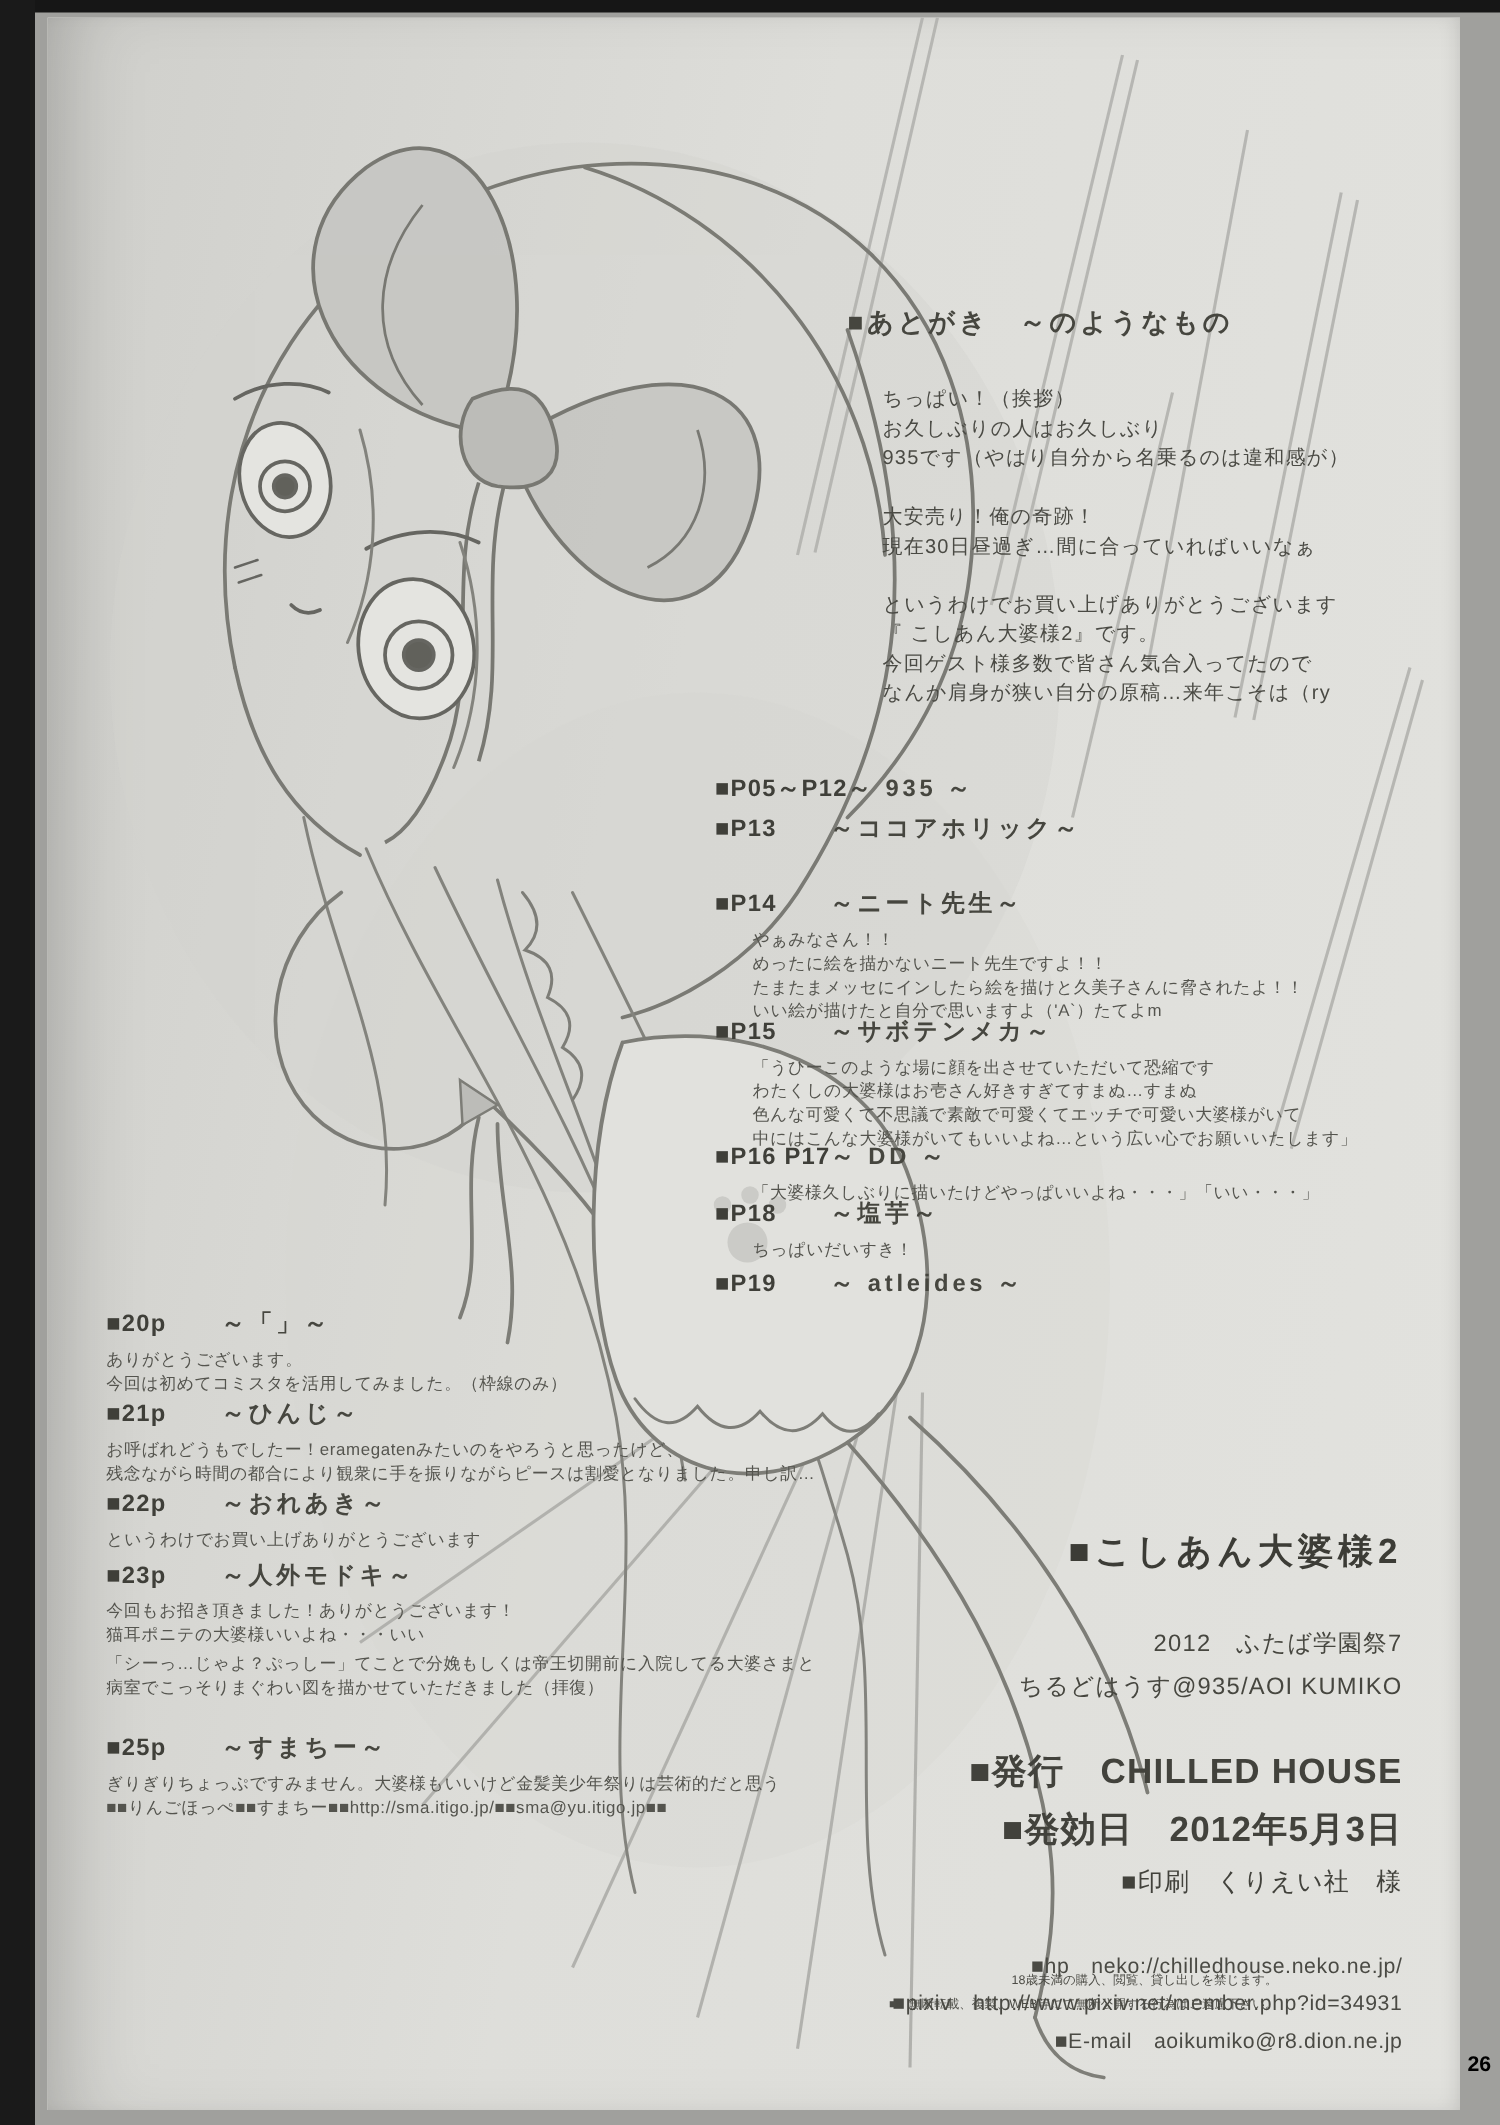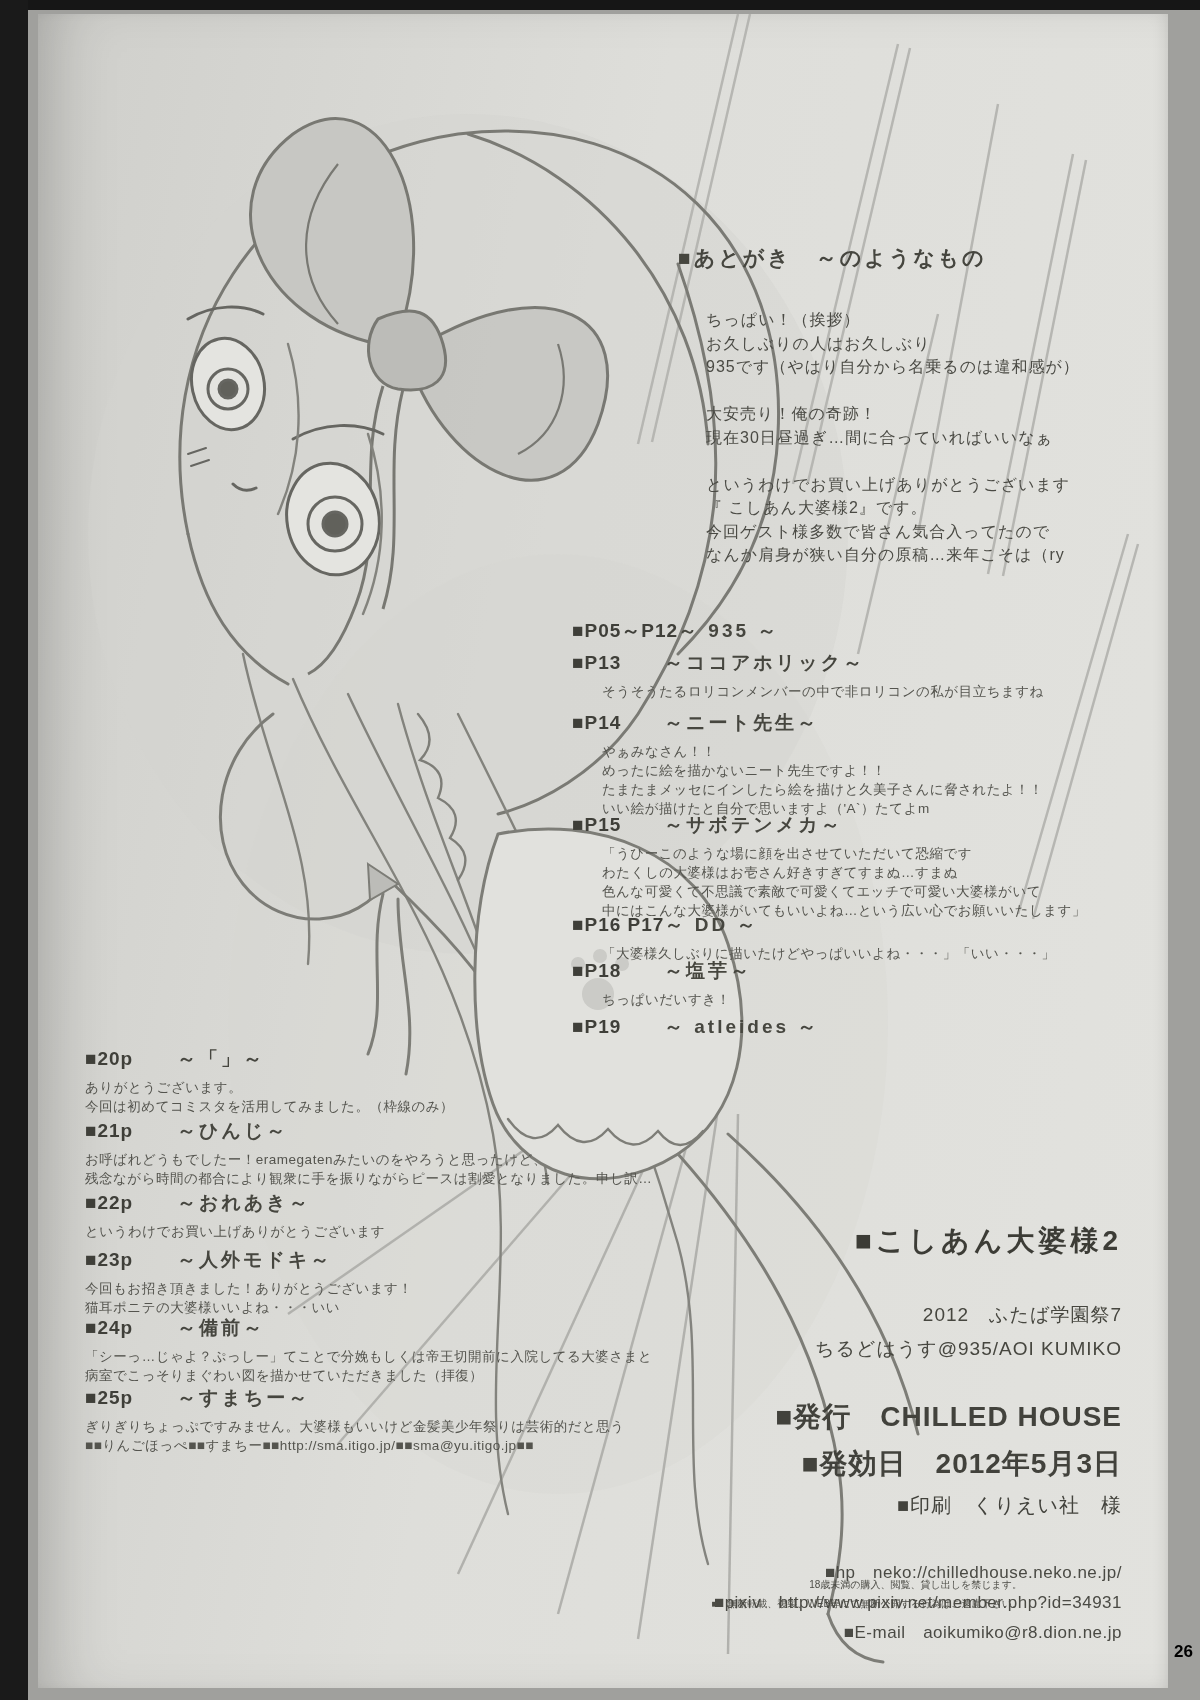--- a/index.html
+++ b/index.html
@@ -152,21 +152,20 @@
       <div class="crow">
           <span class="clabel">■P05～P12</span>
           <span class="cartist">～ 935 ～</span>
         </div>
     </div>
     <div class="credit r" style="left:534px;top:636px;">
       <div class="crow">
           <span class="clabel">■P13</span>
           <span class="cartist">～ココアホリック～</span>
         </div>
-      <div class="ccomment multiline">そうそうたるロリコンメンバーの中で非ロリコンの私が目立ちますね</div>
     </div>
     <div class="credit r" style="left:534px;top:696px;">
       <div class="crow">
           <span class="clabel">■P14</span>
           <span class="cartist">～ニート先生～</span>
         </div>
       <div class="ccomment multiline">やぁみなさん！！
 めったに絵を描かないニート先生ですよ！！
 たまたまメッセにインしたら絵を描けと久美子さんに脅されたよ！！
 いい絵が描けたと自分で思いますよ（'A`）たてよm</div>
@@ -227,24 +226,20 @@
     </div>
     <div class="credit l" style="left:47px;top:1233px;">
       <div class="crow">
           <span class="clabel">■23p</span>
           <span class="cartist">～人外モドキ～</span>
         </div>
       <div class="ccomment multiline">今回もお招き頂きました！ありがとうございます！
 猫耳ポニテの大婆様いいよね・・・いい</div>
     </div>
     <div class="credit l" style="left:47px;top:1301px;">
-      <div class="crow">
-          <span class="clabel">■24p</span>
-          <span class="cartist">～備前～</span>
-        </div>
       <div class="ccomment multiline">「シーっ…じゃよ？ぷっしー」てことで分娩もしくは帝王切開前に入院してる大婆さまと
 病室でこっそりまぐわい図を描かせていただきました（拝復）</div>
     </div>
     <div class="credit l" style="left:47px;top:1371px;">
       <div class="crow">
           <span class="clabel">■25p</span>
           <span class="cartist">～すまちー～</span>
         </div>
       <div class="ccomment multiline">ぎりぎりちょっぷですみません。大婆様もいいけど金髪美少年祭りは芸術的だと思う
 ■■りんごほっぺ■■すまちー■■http://sma.itigo.jp/■■sma@yu.itigo.jp■■</div>

